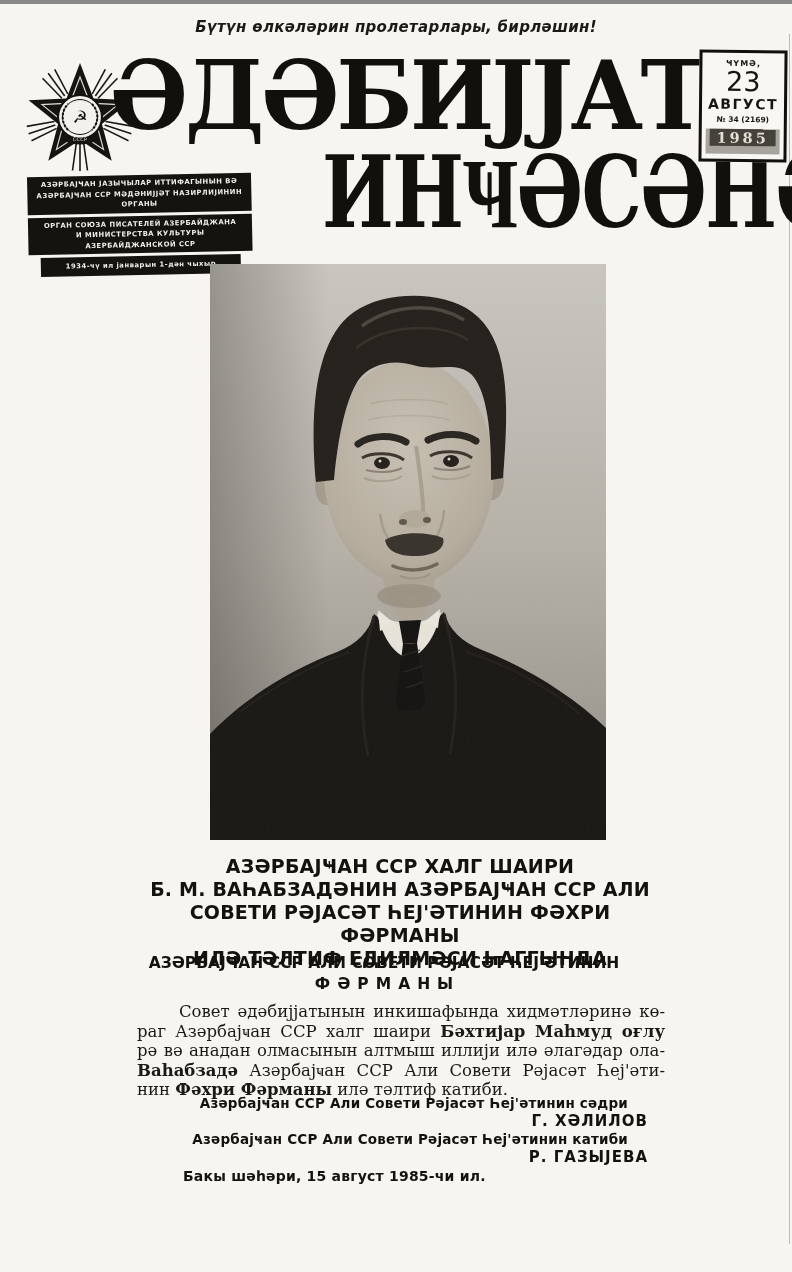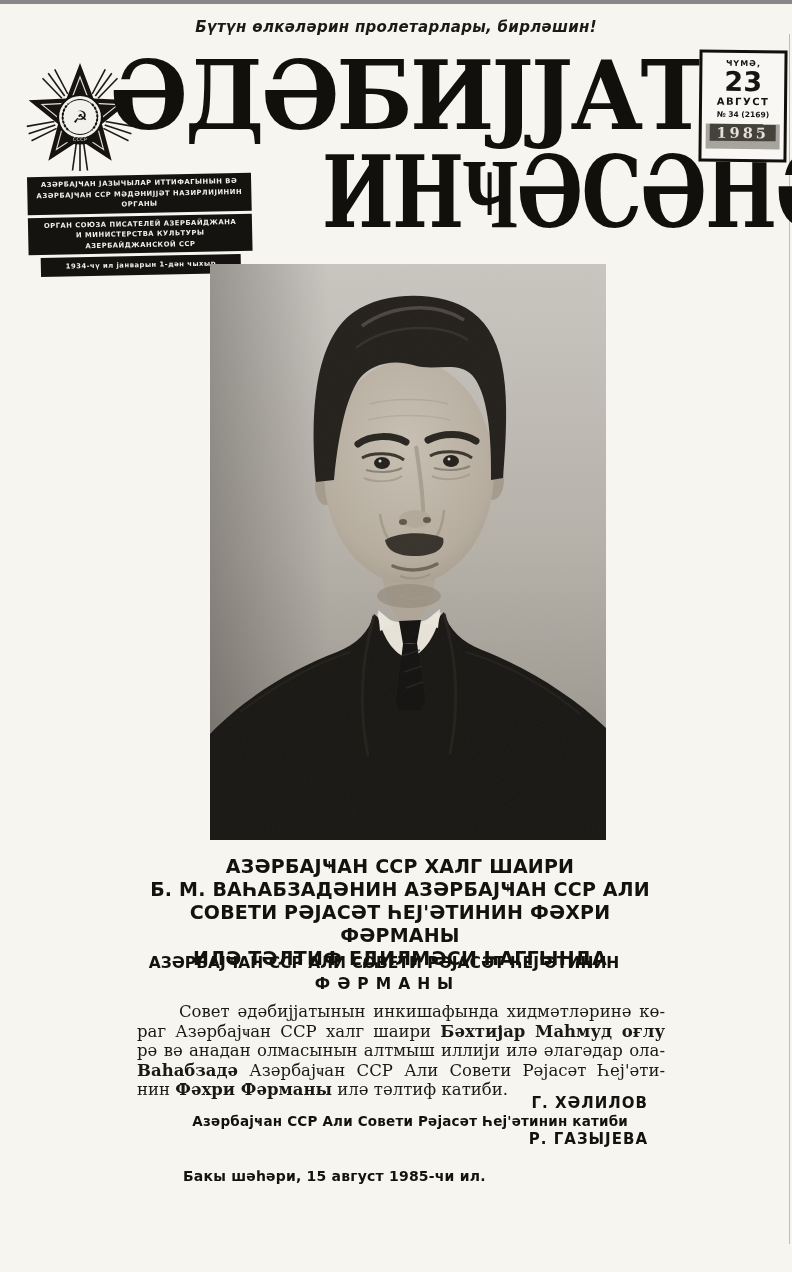--- a/index.html
+++ b/index.html
@@ -22,22 +22,22 @@
           letter-spacing:-2px;transform:scaleX(.76);transform-origin:left top;color:#12100c;}
 
   .bars{position:absolute;left:28px;top:171px;width:224px;transform:rotate(-1.2deg);}
   .bar{background:#151310;color:#efeeea;text-align:center;font-weight:bold;
        font-size:6.8px;line-height:1.55;letter-spacing:.5px;padding:3px 2px;margin-bottom:3px;}
   .bar3{width:196px;margin:0 auto;padding:4px 2px;}
 
   .datebox{position:absolute;left:699px;top:46px;width:88px;height:112px;box-sizing:border-box;
            background:#f8f7f3;border:3px solid #12100d;text-align:center;transform:rotate(.6deg);}
   .weekday{margin-top:6px;font-size:8px;font-weight:bold;letter-spacing:1px;}
-  .day{font-size:27px;font-weight:bold;line-height:1;}
-  .month{font-size:10px;font-weight:bold;letter-spacing:1.5px;margin-top:1px;}
+  .day{font-size:27px;font-weight:normal;line-height:1;}
+  .month{font-size:14px;font-weight:bold;letter-spacing:1.5px;margin-top:1px;}
   .issue{font-size:7.5px;font-weight:bold;margin-top:3px;}
   .yearbox{margin:5px auto 0;width:74px;height:25px;background:#a7a49d;
            display:flex;align-items:flex-start;}
   .yearband{flex:1;margin:0 4px;height:17px;line-height:17px;background:#45423c;color:#e4e0d6;
             font-family:"DejaVu Serif",serif;font-weight:bold;font-size:14.5px;letter-spacing:3px;text-align:center;}
 
   
   .photo{position:absolute;left:210px;top:260px;width:396px;height:576px;}
   .photo svg{display:block;width:100%;height:100%;}
 
@@ -221,19 +221,20 @@
 
   <div class="body">
       <div class="body-line j"><span>Совет әдәбијјатынын инкишафында хидмәтләринә кө-</span></div>
       <div class="body-line j"><span>раг Азәрбајҹан ССР халг шаири </span><span class="bold">Бәхтијар Маһмуд оғлу</span></div>
       <div class="body-line j"><span>рә вә анадан олмасынын алтмыш иллији илә әлагәдар ола-</span></div>
       <div class="body-line j"><span class="bold">Ваһабзадә</span><span> Азәрбајҹан ССР Али Совети Рәјасәт Һеј'әти-</span></div>
       <div class="body-line"><span>нин </span><span class="bold">Фәхри Фәрманы</span><span> илә тәлтиф катиби.</span></div>
     </div>
 
   <div class="sigs">
+    <div class="sig-title">Азәрбајҹан ССР Али Совети Рәјасәт Һеј'әтинин сәдри</div>
     <div class="sig-name">Г. ХӘЛИЛОВ</div>
     <div class="sig-title">Азәрбајҹан ССР Али Совети Рәјасәт Һеј'әтинин катиби</div>
     <div class="sig-name">Р. ГАЗЫЈЕВА</div>
   </div>
 
   <div class="dateline">Бакы шәһәри, 15 август 1985-чи ил.</div>
 </div>
 
 </body></html>

